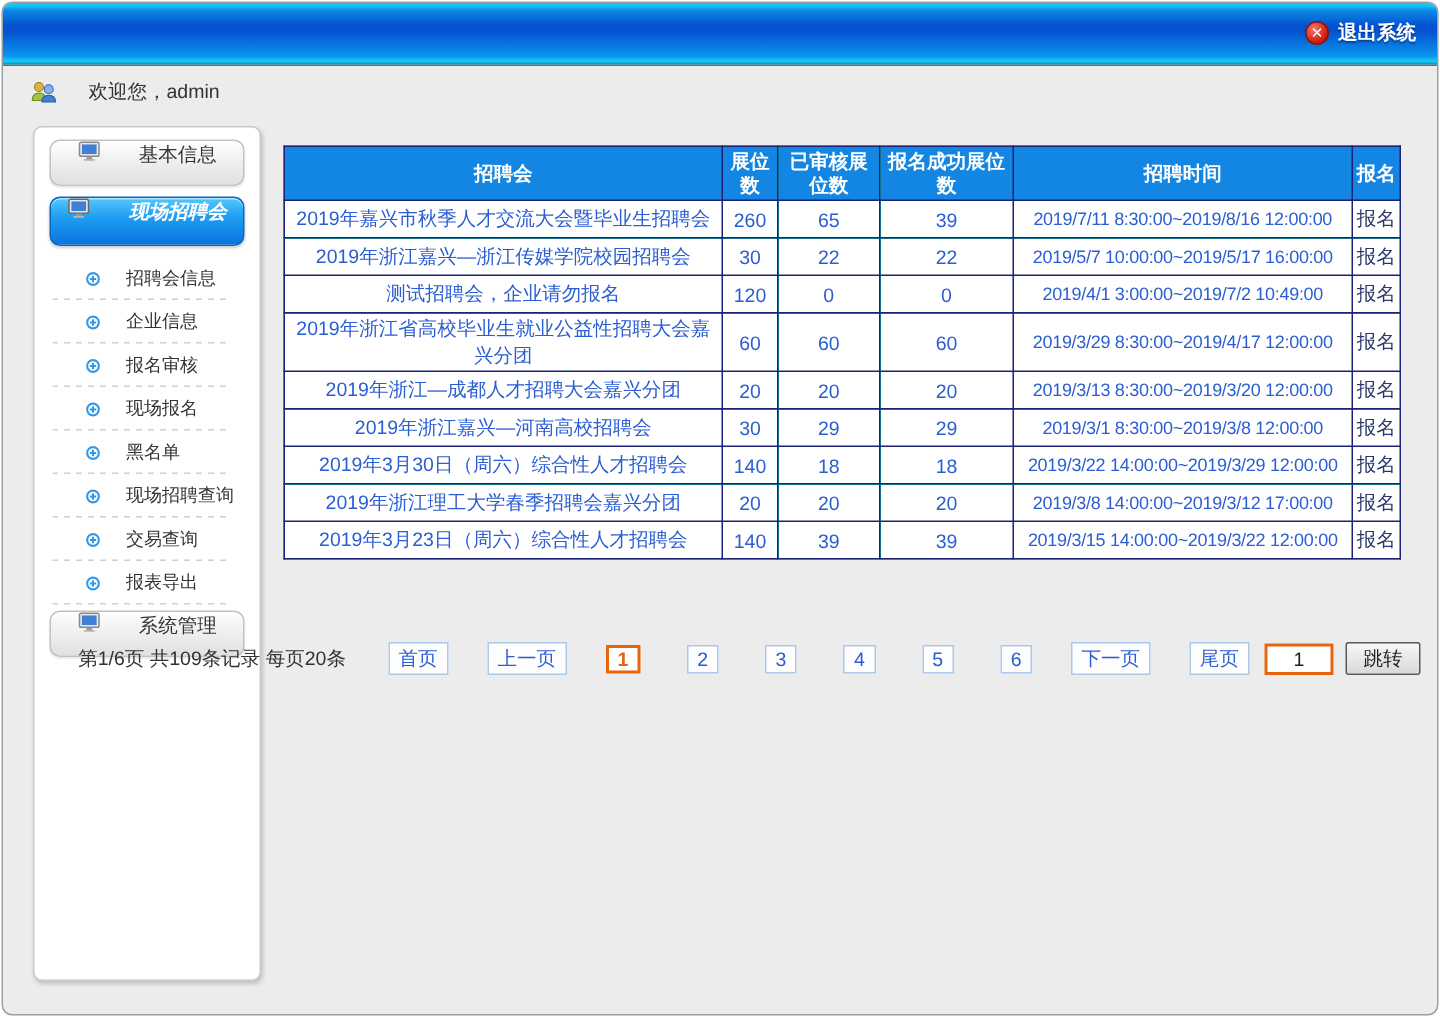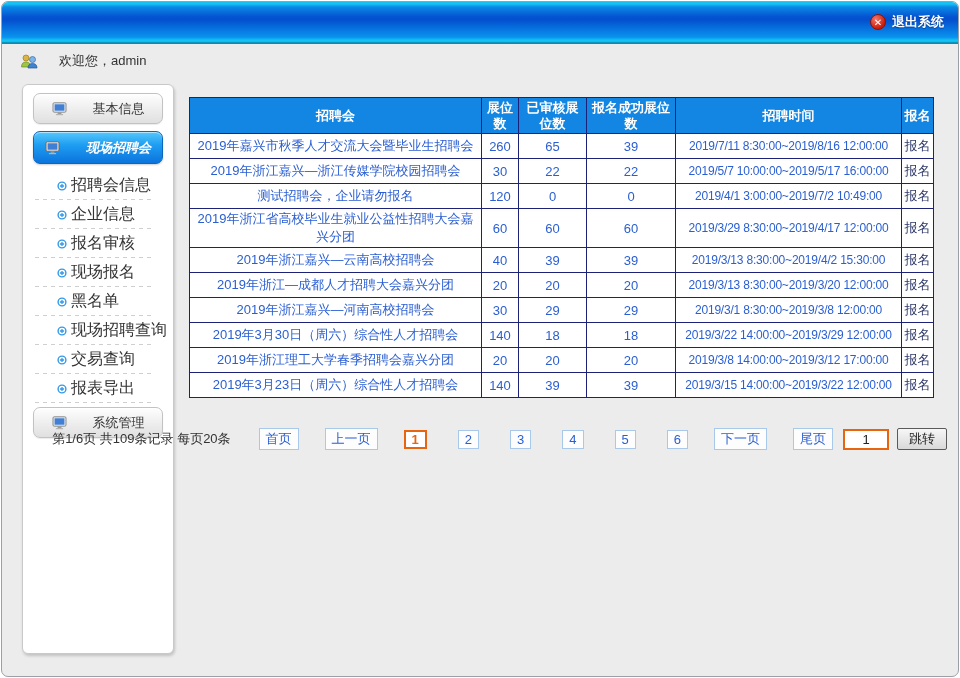--- a/index.html
+++ b/index.html
@@ -35,33 +35,33 @@
     position:absolute; left:20px; top:82px; width:152px; height:570px;
     background:#ffffff; border:1px solid #c9c9c9; border-radius:6px;
     box-shadow:1px 2px 3px rgba(0,0,0,.18);
     padding-top:8px;
   }
   .side-btn {
     margin:0 10px 7px 10px; height:31px; border-radius:7px;
     border:1px solid #c2c2c2;
     background:linear-gradient(180deg,#fefefe 0%,#ededed 55%,#e0e0e0 100%);
     box-shadow:inset 0 1px 0 #fff, 0 1px 1px rgba(0,0,0,.08);
-    display:flex; align-items:center; justify-content:center; gap:24px;
+    display:flex; justify-content:center; gap:24px;
     font-size:13px; color:#333; cursor:pointer;
   }
   .side-btn.active {
     height:33px; border:1px solid #0d65bd;
     background:linear-gradient(180deg,#55c7fb 0%,#1e9df2 42%,#0b74dd 100%);
     box-shadow:inset 0 1px 0 rgba(255,255,255,.55), 0 1px 2px rgba(0,0,0,.2);
     color:#fff; font-weight:bold;font-style:italic;
   }
   .side-sub { list-style:none; margin:2px 0 4px 0; }
   .side-sub li {
-    height:29px; display:flex; align-items:center; gap:4px;
-    padding-left:34px; font-size:16px; color:#333; cursor:pointer;
+    height:29px; display:flex; align-items:center; gap:17px;
+    padding-left:34px; font-size:12px; color:#333; cursor:pointer;
     background:
       repeating-linear-gradient(90deg,#cfcfcf 0 4px,transparent 4px 8px) left bottom/78% 1px no-repeat;
     background-position:12px 100%;
   }
   .subicon { flex:0 0 auto; display:inline-flex; }
   
   .main-table {
     position:absolute; left:187px; top:95px;
     border-collapse:collapse; table-layout:fixed; width:744px; background:#14b8a6;
   }
@@ -284,28 +284,20 @@
         </tr>
         <tr>
           <td>2019年浙江省高校毕业生就业公益性招聘大会嘉兴分团</td>
           <td>60</td>
           <td>60</td>
           <td>60</td>
           <td class="t-date">2019/3/29 8:30:00~2019/4/17 12:00:00</td>
           <td class="t-action">报名</td>
         </tr>
         <tr>
-          <td>2019年浙江嘉兴—云南高校招聘会</td>
-          <td>40</td>
-          <td>39</td>
-          <td>39</td>
-          <td class="t-date">2019/3/13 8:30:00~2019/4/2 15:30:00</td>
-          <td class="t-action">报名</td>
-        </tr>
-        <tr>
           <td>2019年浙江—成都人才招聘大会嘉兴分团</td>
           <td>20</td>
           <td>20</td>
           <td>20</td>
           <td class="t-date">2019/3/13 8:30:00~2019/3/20 12:00:00</td>
           <td class="t-action">报名</td>
         </tr>
         <tr>
           <td>2019年浙江嘉兴—河南高校招聘会</td>
           <td>30</td>

